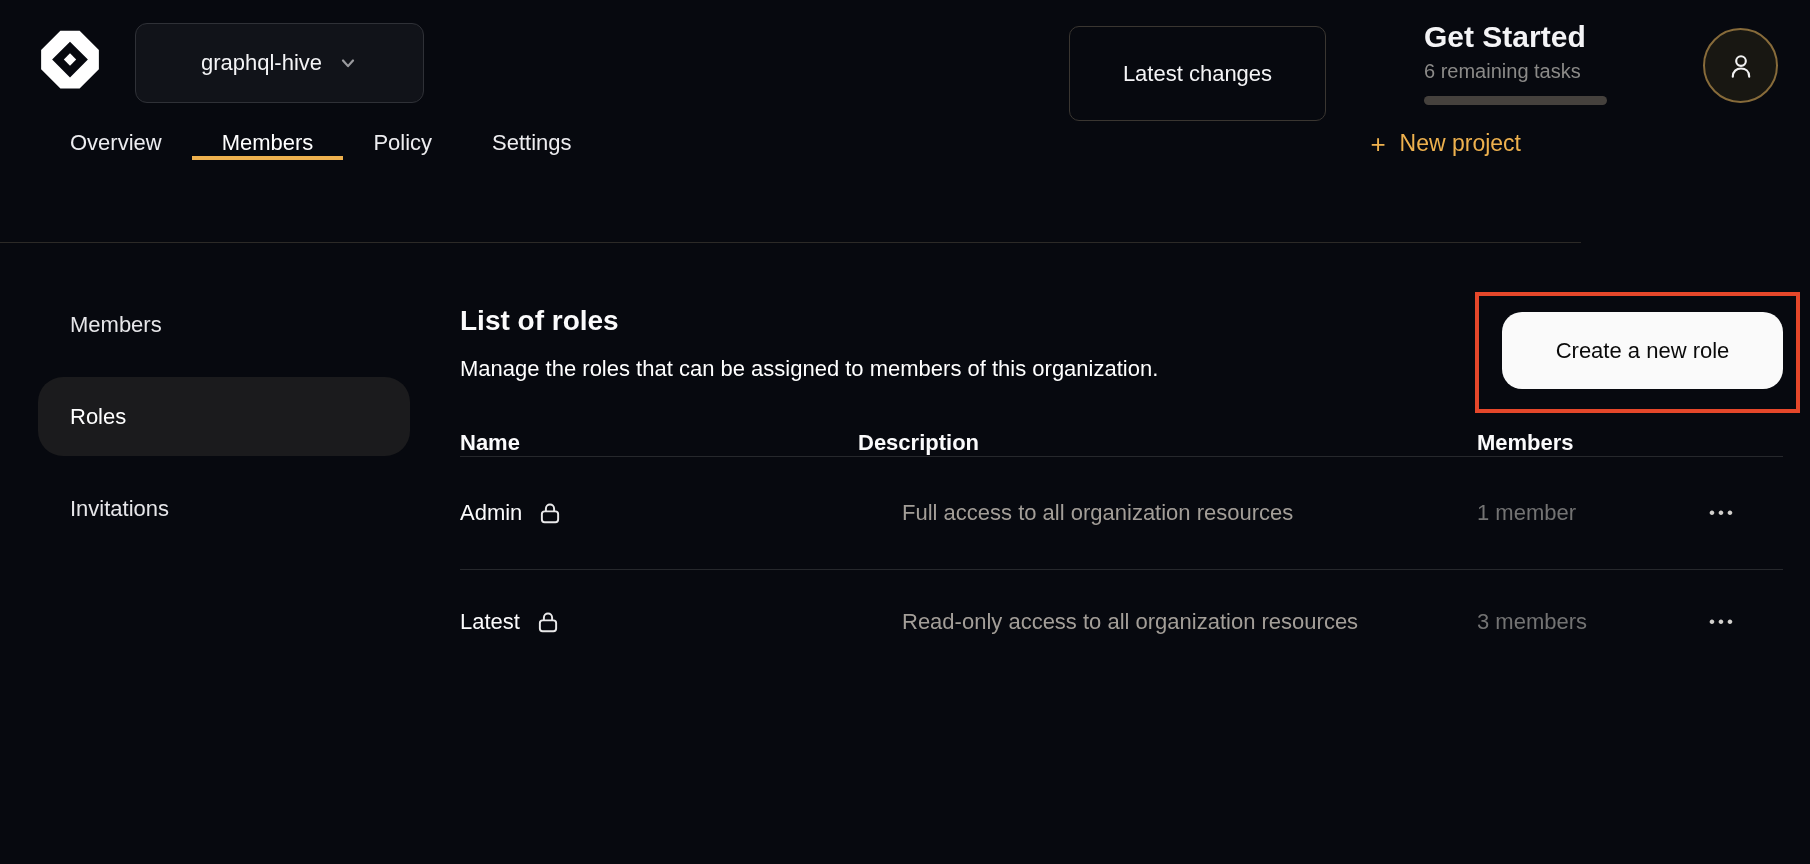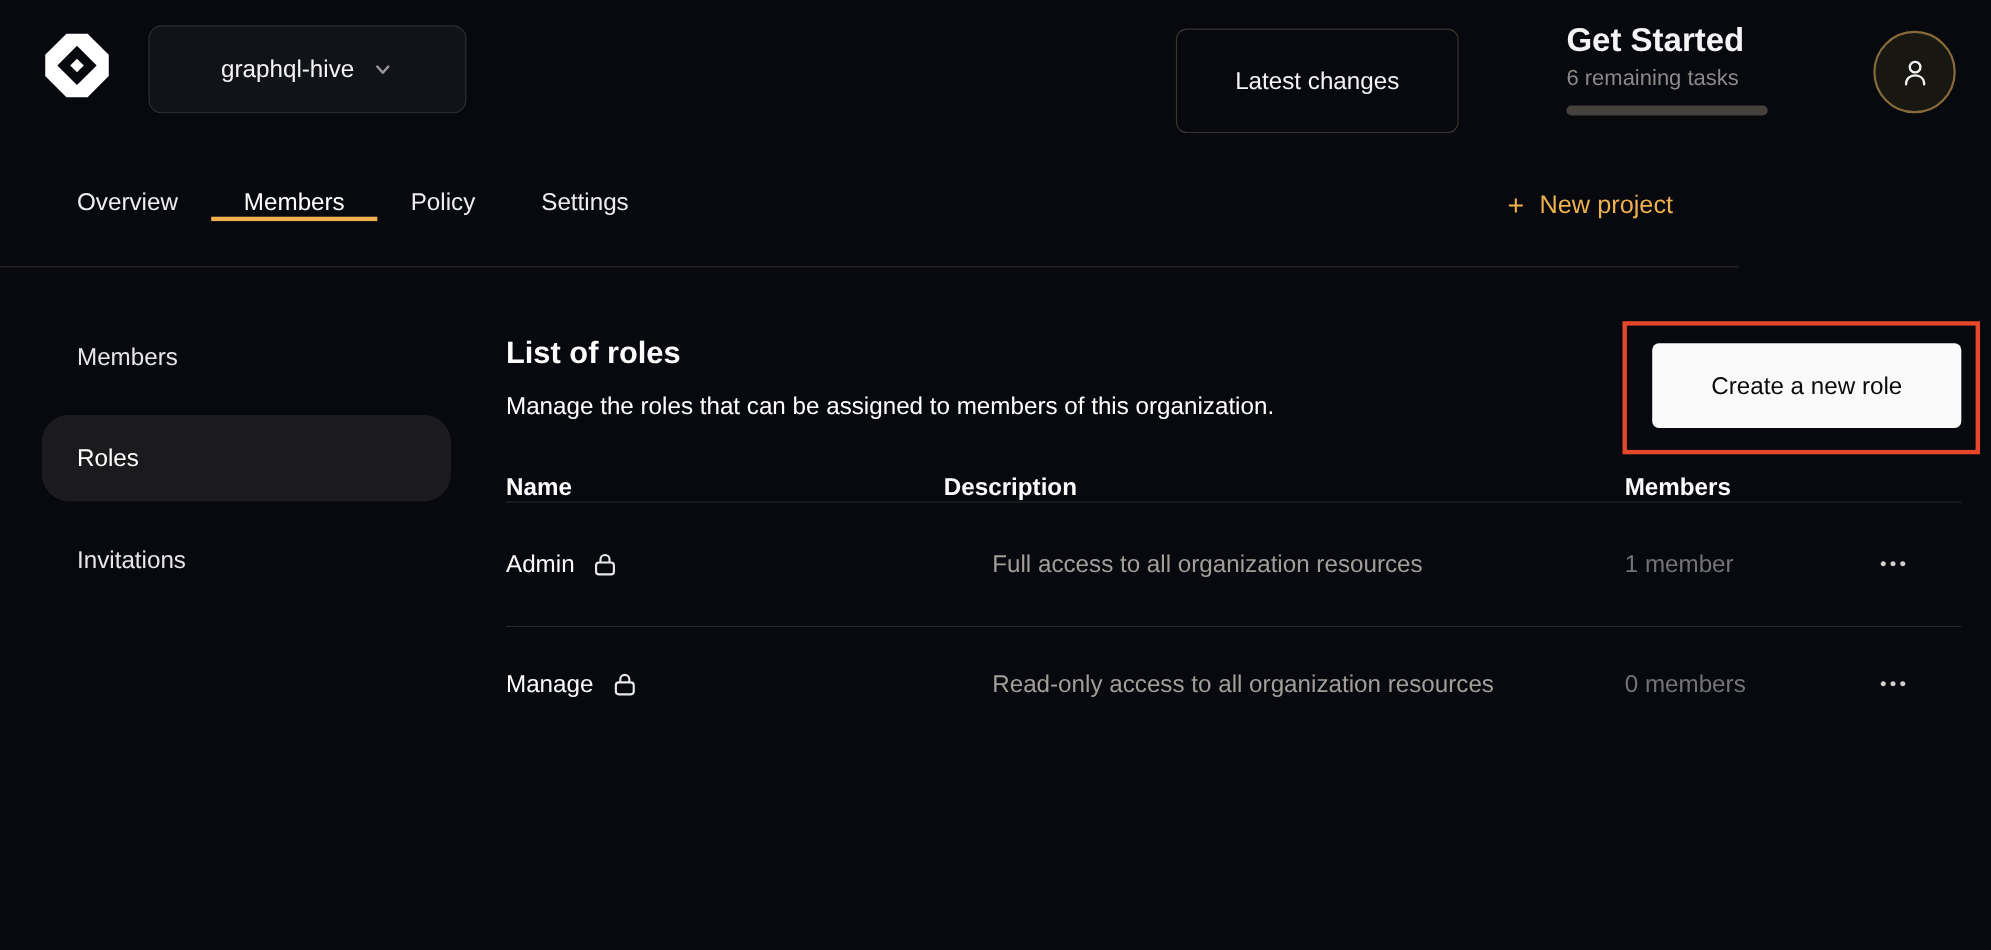--- a/index.html
+++ b/index.html
@@ -38,21 +38,21 @@
   }
   .avatar {
     position: absolute; left: 1703px; top: 28px; width: 75px; height: 75px;
     border-radius: 50%; background: #181712; border: 2px solid #876b3a;
     display: flex; align-items: center; justify-content: center; cursor: pointer;
   }
 
   
   .tabbar {
     position: absolute; top: 130px; left: 0; width: 1581px; height: 113px;
-    display: flex; align-items: center; padding-left: 40px;
+    display: flex; align-items: flex-start; padding-left: 40px;
     border-bottom: 1px solid #2c2a27;
   }
   .tab {
     display: flex; align-items: center; padding: 0 30px;
     font-size: 22px; color: #ededf0; cursor: pointer; border-bottom: 4px solid transparent;
     background: none; border-top: none; border-left: none; border-right: none;
     font-family: inherit;
   }
   .tab.active { color: #ffffff; border-bottom-color: #eeb14e; }
   .new-project {
@@ -78,21 +78,21 @@
   .page-title { font-size: 28px; font-weight: 700; color: #fbfbfc; }
   .page-subtitle { margin-top: 19px; font-size: 22px; color: #ffffff; }
 
   
   .annotation-box {
     position: absolute; left: 1015px; top: 49px; 
     width: 325px; height: 121px; border: 4px solid #e5472a;
   }
   .create-role-btn {
     position: absolute; left: 23px; top: 16px; width: 281px; height: 77px;
-    background: #fafafa; color: #0a0a0a; border: none; border-radius: 6px;
+    background: #fafafa; color: #0a0a0a; border: none; border-radius: 20px;
     font-size: 22px; font-family: inherit; cursor: pointer;
   }
 
   
   .roles-table { margin-top: 48px; width: 1323px; }
   .t-row {
     display: grid; grid-template-columns: 398px 619px 230px 1fr;
     align-items: center;
   }
   .t-head { border-bottom: 1px solid #26282c; }
@@ -201,30 +201,30 @@
         </div>
         <div class="cell-desc">Full access to all organization resources</div>
         <div class="cell-members">1 member</div>
         <div class="cell-menu">
           <button class="menu-btn">•••</button>
         </div>
       </div>
 
       <div class="t-row t-body-row last">
         <div class="cell-name">
-          <span>Manage</span>
+          <span>Latest</span>
           <span class="lock-icon">
             <svg width="26" height="26" viewBox="0 0 24 24" fill="none">
               <rect x="4.5" y="10.5" width="15" height="10" rx="2.5" stroke="#e9e9ea" stroke-width="1.8"></rect>
               <path d="M8.2 10.5 V8 a3.8 3.8 0 0 1 7.6 0 V10.5" stroke="#e9e9ea" stroke-width="1.8"></path>
             </svg>
           </span>
         </div>
         <div class="cell-desc">Read-only access to all organization resources</div>
-        <div class="cell-members">0 members</div>
+        <div class="cell-members">3 members</div>
         <div class="cell-menu">
           <button class="menu-btn">•••</button>
         </div>
       </div>
 
     </div>
   </main>
 </div>
 
 </body></html>

